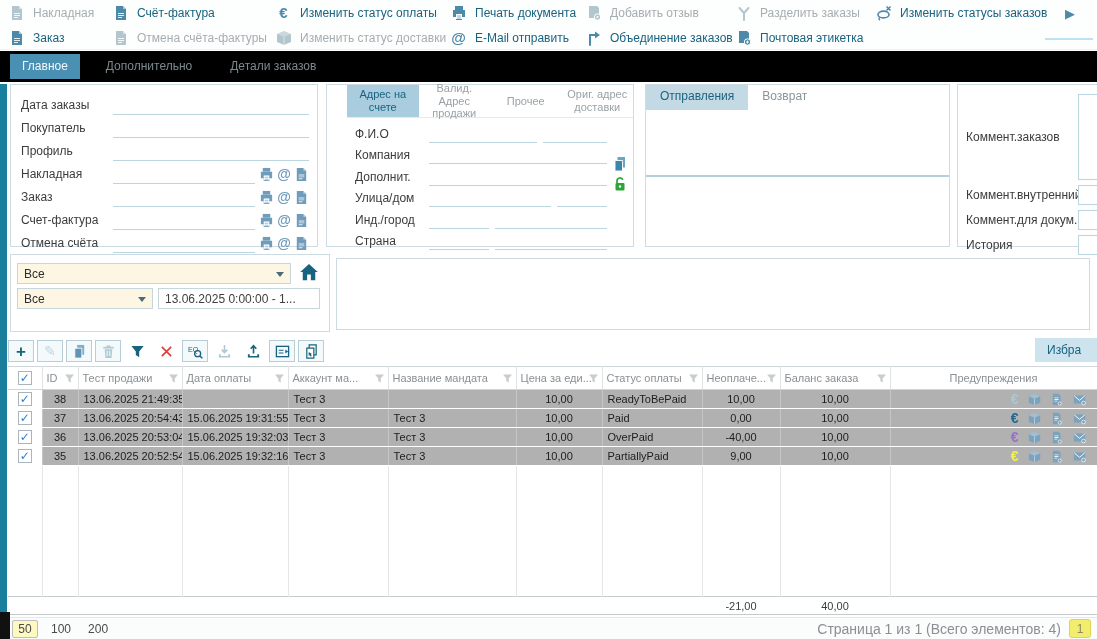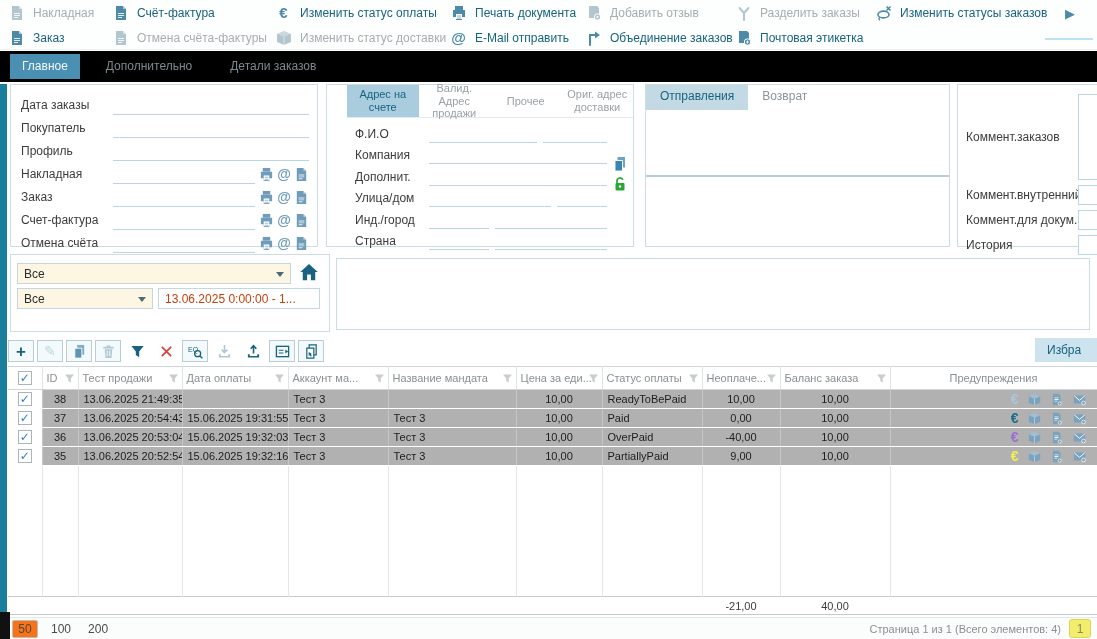--- a/index.html
+++ b/index.html
@@ -59,21 +59,21 @@
   .crow { display:flex; align-items:center; }
   .crow .clab { width:112px; flex:0 0 112px; color:#3c3c3c; }
   .cbox { border:1px solid #bcd6e1; background:#fff; width:60px; }
 
   
   .filterbox { position:absolute; left:10px; top:254px; width:320px; height:78px; border:1px solid #ccdce2; background:#fff; padding:5px 6px; }
   .fbrow { display:flex; gap:5px; margin-bottom:4px; align-items:flex-end; }
   .sel { border:1px solid #c6d6dc; background:#fdf6e2; height:21px; display:flex; align-items:center; padding:0 6px; color:#2c2c2c; position:relative; cursor:pointer; }
   .sel .caret { position:absolute; right:6px; top:8px; width:0; height:0; border-left:4px solid transparent; border-right:4px solid transparent; border-top:5px solid #4c6b77; }
   .inp { border:1px solid #c6d6dc; background:#fff; height:21px; display:flex; align-items:center; padding:0 6px; color:#2c2c2c; }
-  .inp input { border:0; outline:0; background:transparent; width:100%; font:inherit; color:#c2410c; }
+  .inp input { border:0; outline:0; background:transparent; width:100%; font:inherit; color:#404040; }
   .inp input::placeholder { color:#9aa2a6; }
   .homebtn { width:26px; height:24px; display:flex; align-items:center; justify-content:center; color:#19637f; cursor:pointer; }
   .homebtn svg { width:20px; height:20px; }
   .xclear { color:#7fa6bd; cursor:pointer; display:flex; }
   .xclear svg { width:13px; height:13px; }
   .emptybox { position:absolute; left:336px; top:258px; width:754px; height:72px; border:1px solid #ccdce2; background:#fff; }
 
   
   .gridbar { position:absolute; left:8px; top:338px; width:1089px; height:26px; display:flex; gap:3px; align-items:center; }
   .gbtn { width:26px; height:22px; display:flex; align-items:center; justify-content:center; cursor:pointer; background:#fff; }
@@ -98,22 +98,22 @@
   .warncell { text-align:right; padding-right:10px !important; }
   .warnset { display:inline-flex; gap:9px; align-items:center; }
   .warnset svg { width:13px; height:13px; color:#7ba3bd; }
   .euro-w { font-size:14px; font-weight:bold; line-height:1; }
   tbody.filler td { height:131px; background:#fff; border-right:1px solid #e4e6e7; }
   tbody.totals td { height:18px; background:#fff; border-top:1px solid #c4c9cb; border-bottom:1px solid #c4c9cb; color:#3c3c3c; padding:0 5px; }
 
   
   .footer { position:absolute; left:0; top:617px; width:1097px; height:22px; background:#fbfcfc; border-top:1px solid #e3e8ea; display:flex; align-items:center; padding:0 6px 0 12px; }
   .psize { min-width:26px; height:18px; display:flex; align-items:center; justify-content:center; margin-right:9px; color:#4a4a4a; cursor:pointer; padding:0 4px; }
-  .psize.active { background:#f97316; border:1px solid #bdbdbd; border-radius:2px; }
-  .pageinfo { margin-left:auto; color:#8a9094; font-size:11px; }
+  .psize.active { background:#fef9c3; border:1px solid #bdbdbd; border-radius:2px; }
+  .pageinfo { margin-left:auto; color:#8a9094; font-size:14px; }
   .pagebtn { width:22px; height:19px; margin-left:8px; background:#f3ed6d; border:1px solid #ddd45a; border-radius:3px; color:#8a8a60; display:flex; align-items:center; justify-content:center; cursor:pointer; }
 
   
   .strip-teal { position:absolute; left:0; top:84px; width:7px; height:528px; background:#1a7f9c; }
   .strip-black { position:absolute; left:0; top:612px; width:10px; height:27px; background:#111; }
 </style>
 </head>
 <body>
 
 <svg width="0" height="0" style="position:absolute" aria-hidden="true">

